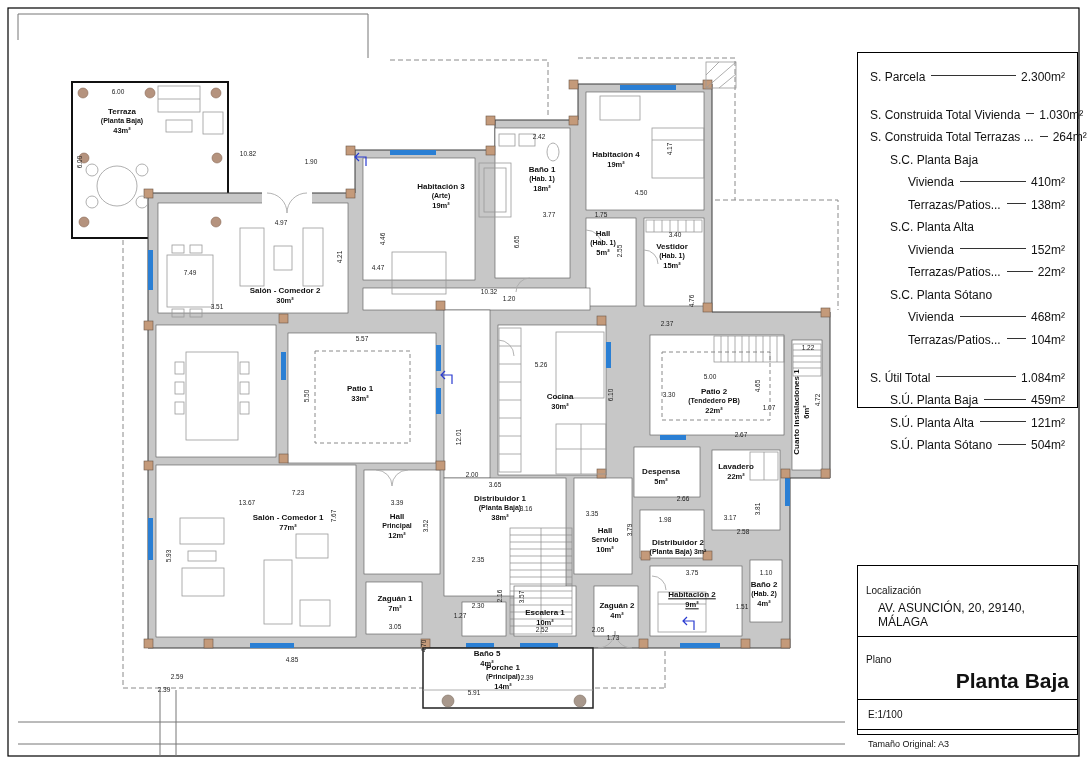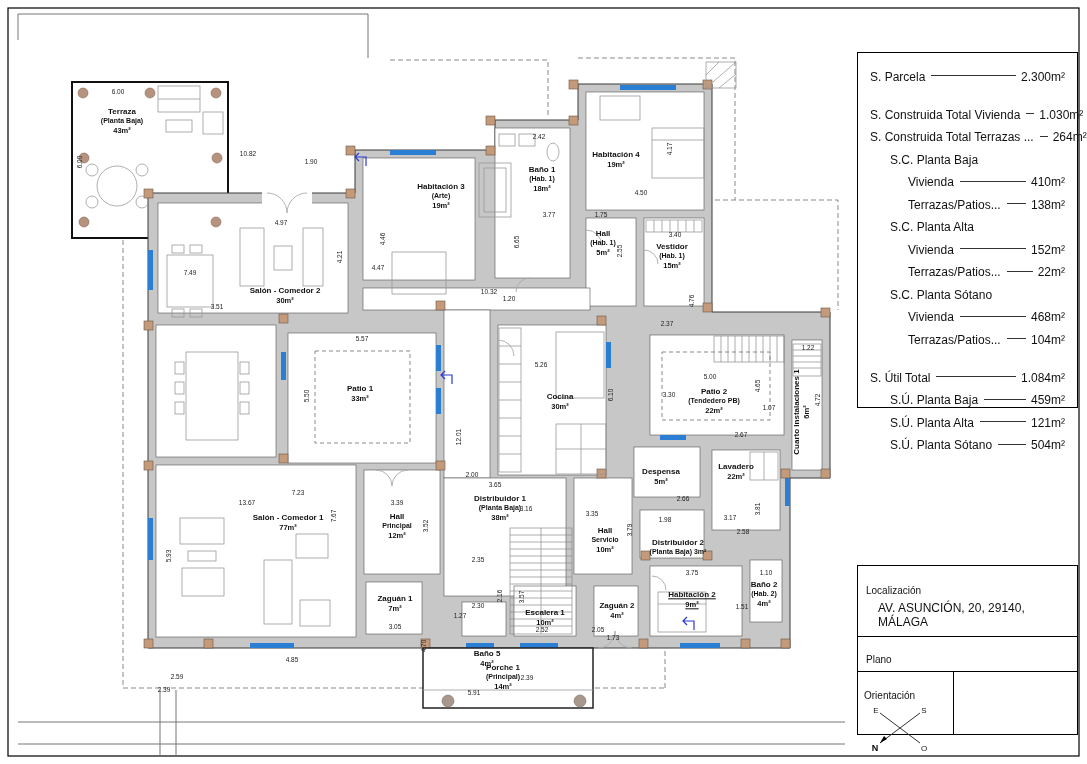--- a/index.html
+++ b/index.html
@@ -514,32 +514,23 @@
       </div>
   </div>
 
   <div class="tb">
     <div class="tb-loc">
       <div class="tb-label">Localización</div>
       <div class="tb-loc-value">AV. ASUNCIÓN, 20, 29140, MÁLAGA</div>
     </div>
     <div class="tb-plano">
       <div class="tb-label">Plano</div>
+      <div class="tb-plano-value">Planta Baja</div>
     </div>
     <div class="tb-bottom">
-      <div class="tb-orient">
-        <div class="tb-label">Orientación</div>
-        <svg width="70" height="52" viewBox="0 0 70 52">
-          <line x1="16" y1="12" x2="56" y2="42" stroke="#333" stroke-width="1"></line>
-          <line x1="56" y1="12" x2="16" y2="42" stroke="#333" stroke-width="1"></line>
-          <polygon points="16,42 23,38 20,35" fill="#000"></polygon>
-          <text x="12" y="12" font-size="8" fill="#111" text-anchor="middle">E</text>
-          <text x="60" y="12" font-size="8" fill="#111" text-anchor="middle">S</text>
-          <text x="11" y="50" font-size="9" font-weight="bold" fill="#000" text-anchor="middle">N</text>
-          <text x="60" y="50" font-size="8" fill="#111" text-anchor="middle">O</text>
-        </svg>
-      </div>
       <div class="tb-right">
+        <div class="tb-scale">E:1/100</div>
+        <div class="tb-size">Tamaño Original: A3</div>
       </div>
     </div>
   </div>
 
 </div>
 
 </body></html>

